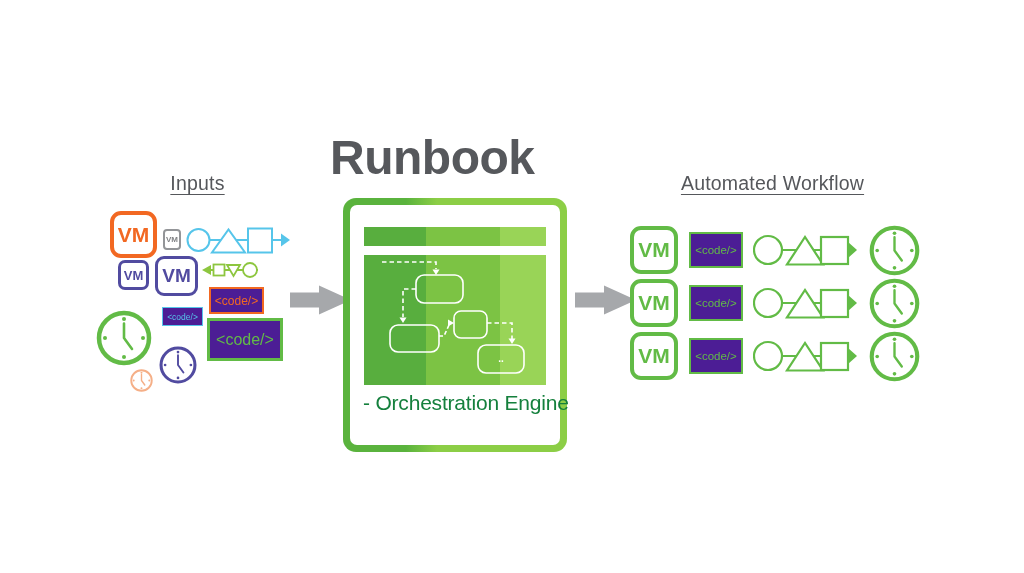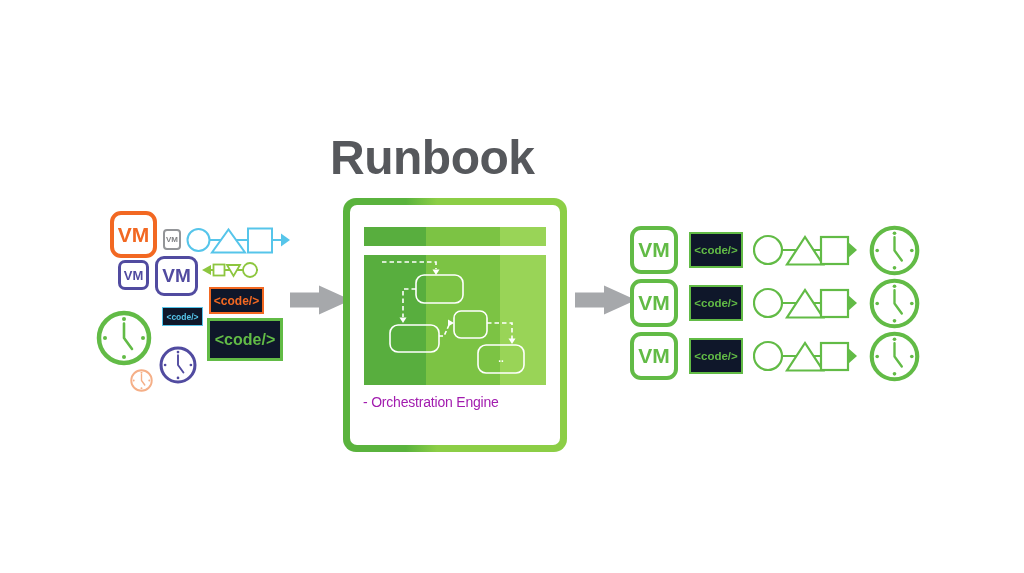--- a/index.html
+++ b/index.html
@@ -4,45 +4,47 @@
 <style>
   html,body{margin:0;padding:0;background:#fff;}
   .canvas{position:relative;width:1024px;height:573px;background:#fff;overflow:hidden;
           font-family:"Liberation Sans","DejaVu Sans",sans-serif;}
   .abs{position:absolute;}
   .heading{color:#55575B;font-size:19.5px;text-decoration:underline;text-underline-offset:4px;
            text-align:center;letter-spacing:.2px;}
   .title{color:#56585C;font-size:48px;font-weight:bold;text-align:left;letter-spacing:-.5px;line-height:1;}
   .vm-box{display:flex;align-items:center;justify-content:center;font-weight:bold;
           box-sizing:border-box;background:#fff;}
-  .code-box{display:flex;align-items:center;justify-content:center;font-weight:bold;
-            box-sizing:border-box;background:#0f172a;white-space:nowrap;}
+  .code-box{display:flex;align-items:center;justify-content:center;font-weight:normal;
+            box-sizing:border-box;background:#4c1d95;white-space:nowrap;}
   .vm-orange{border:4px solid #F26822;border-radius:11px;color:#F26822;font-size:21px;}
   .vm-gray{border:2px solid #939598;border-radius:4px;color:#808285;font-size:8px;}
   .vm-purple-s{border:3px solid #514BA0;border-radius:7px;color:#514BA0;font-size:13px;}
   .vm-purple-l{border:3.5px solid #514BA0;border-radius:9px;color:#514BA0;font-size:19px;}
   .vm-green{border:4px solid #62BB46;border-radius:11px;color:#62BB46;font-size:21px;}
   .code-orange{border:2.5px solid #F26822;color:#F26822;font-size:12px;}
   .code-blue{border:1.5px solid #56C5EA;color:#56C5EA;font-size:8.5px;}
   .code-green{border:3px solid #62BB46;color:#62BB46;font-size:16px;}
   .code-green-row{border:2px solid #62BB46;color:#62BB46;font-size:11.5px;}
   .runbook-outer{left:343px;top:198px;width:224px;height:254px;border-radius:13px;
                  background:linear-gradient(90deg,#5AB33D 0%,#5AB33D 28%,#8CCE46 42%,#8CCE46 100%);
                  padding:7px;box-sizing:border-box;}
   .runbook-inner{position:relative;width:100%;height:100%;background:#fff;border-radius:7px;}
   .band{background:linear-gradient(90deg,#58AE3E 0%,#58AE3E 34%,#7CC344 34%,#7CC344 75%,#99D457 75%,#99D457 100%);}
-  .features{color:#a21caf;font-size:14px;line-height:23px;white-space:nowrap;letter-spacing:-.2px;}
+  .features{color:#15803d;font-size:21px;line-height:23px;white-space:nowrap;letter-spacing:-.2px;}
   .wf-row{display:flex;align-items:center;height:48px;margin-bottom:5px;}
 </style>
 </head>
 <body>
 
 <div class="canvas">
 
   <div class="abs title" style="left:330px;top:134px;width:250px;">Runbook</div>
+  <div class="abs heading" style="left:140px;top:172px;width:115px;">Inputs</div>
+  <div class="abs heading" style="left:660px;top:172px;width:225px;">Automated Workflow</div>
 
   <div class="abs vm-box vm-orange" style="left:110px;top:211px;width:47px;height:47px;">
     <span>VM</span>
   </div>
   <div class="abs vm-box vm-gray" style="left:163px;top:229px;width:18px;height:21px;">
     <span>VM</span>
   </div>
 
   <svg class="abs" style="left:186px;top:226px;" width="104" height="29" viewBox="0 0 104 29">
     <line x1="12" y1="14" x2="97" y2="14" stroke="#56C5EA" stroke-width="2"></line>

